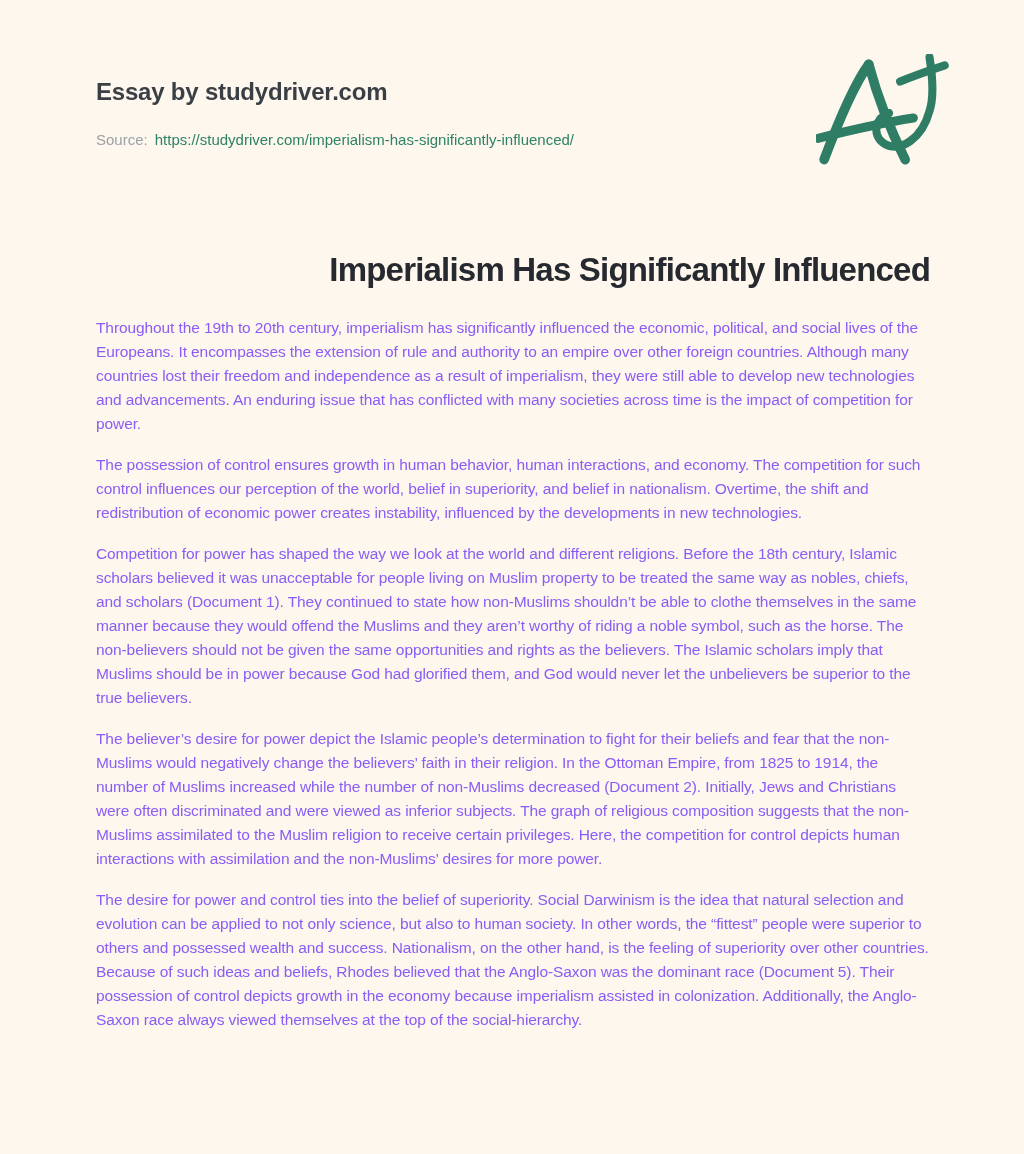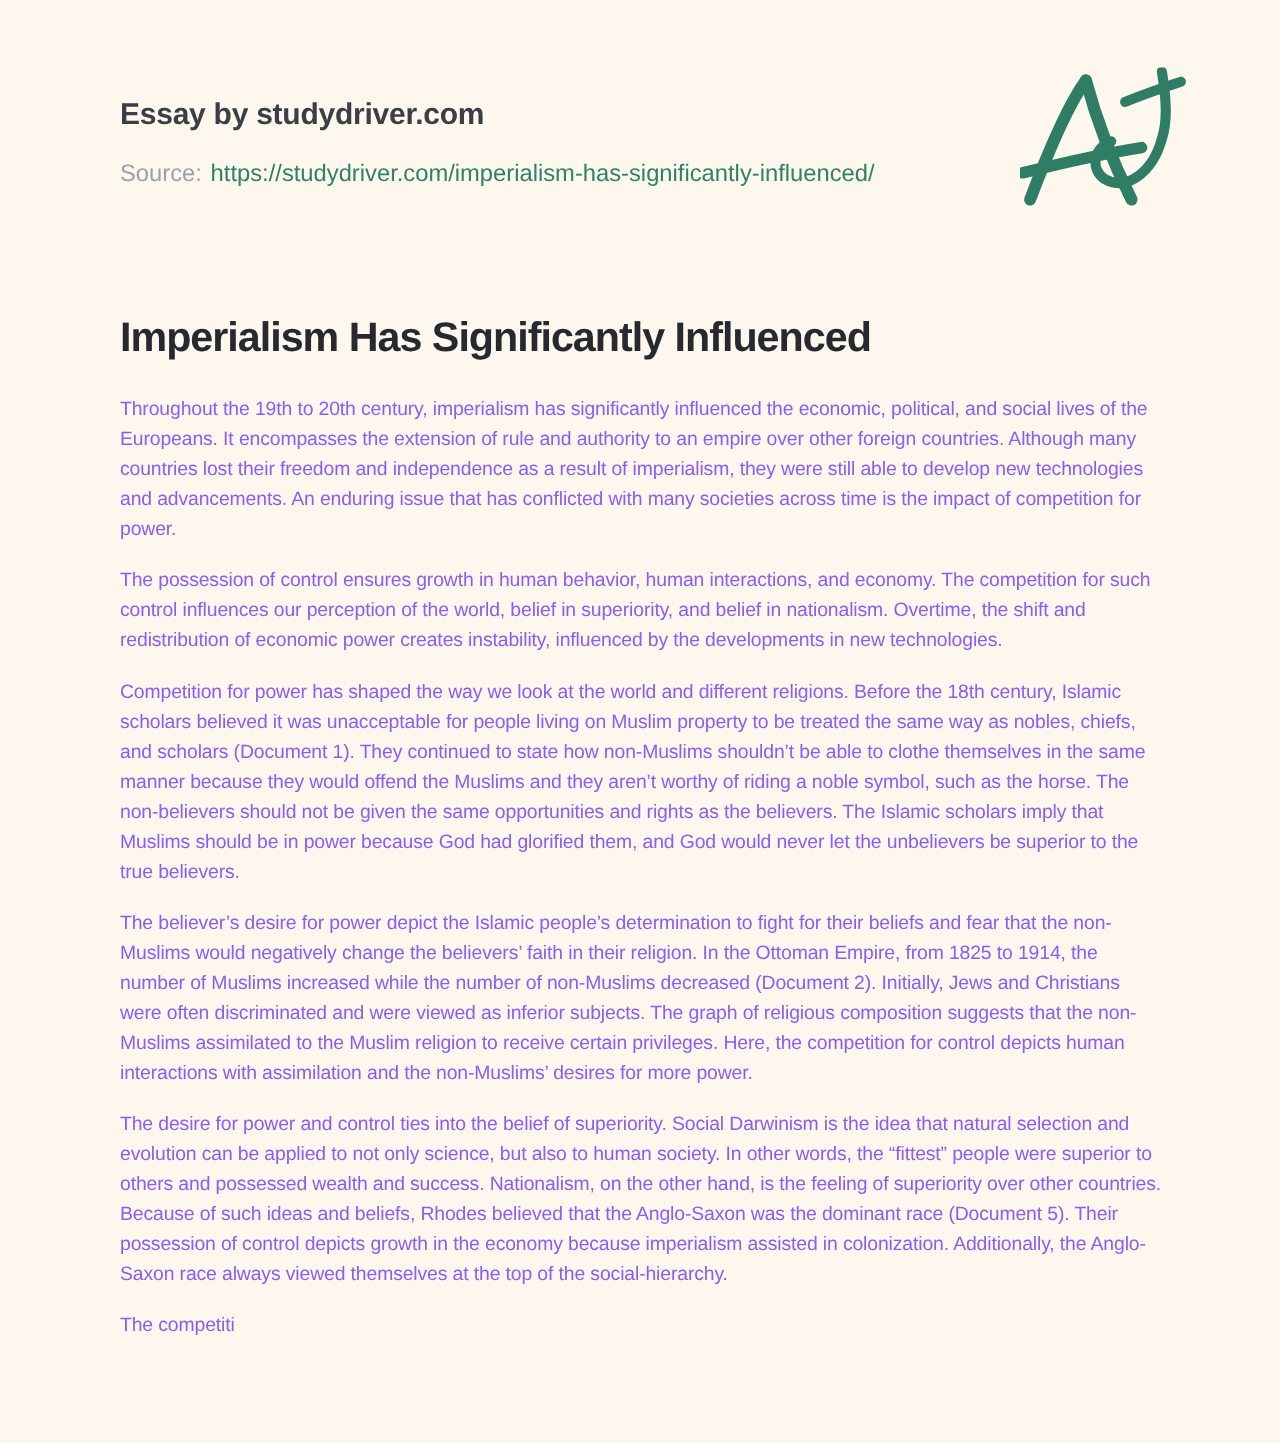--- a/index.html
+++ b/index.html
@@ -23,21 +23,21 @@
   }
   .byline {
     font-size: 24px;
     font-weight: 700;
     color: #3A3E45;
     letter-spacing: -0.2px;
     line-height: 28px;
   }
   .source {
     margin-top: 24px;
-    font-size: 19px;
+    font-size: 15px;
     line-height: 20px;
     white-space: nowrap;
   }
   .src-label {
     color: #9CA1A8;
     margin-right: 7px;
   }
   .src-link {
     color: #2F8268;
     text-decoration: none;
@@ -53,20 +53,21 @@
   main {
     padding: 0 94px 0 96px;
   }
   h1.title {
     margin: 100px 0 26px 0;
     font-size: 33px;
     line-height: 40px;
     font-weight: 700;
     color: #26292F;
     letter-spacing: -0.8px;
+    text-align: right;
   }
   p.essay-p {
     width: 836px;
     margin: 0 0 17px 0;
     font-size: 15.5px;
     line-height: 24px;
     color: #8b5cf6;
     letter-spacing: -0.1px;
   }
 </style>
@@ -100,16 +101,15 @@
   </header>
 
   <main>
     <h1 class="title">Imperialism Has Significantly Influenced</h1>
 
     <p class="essay-p">Throughout the 19th to 20th century, imperialism has significantly influenced the economic, political, and social lives of the Europeans. It encompasses the extension of rule and authority to an empire over other foreign countries. Although many countries lost their freedom and independence as a result of imperialism, they were still able to develop new technologies and advancements. An enduring issue that has conflicted with many societies across time is the impact of competition for power.</p>
     <p class="essay-p">The possession of control ensures growth in human behavior, human interactions, and economy. The competition for such control influences our perception of the world, belief in superiority, and belief in nationalism. Overtime, the shift and redistribution of economic power creates instability, influenced by the developments in new technologies.</p>
     <p class="essay-p">Competition for power has shaped the way we look at the world and different religions. Before the 18th century, Islamic scholars believed it was unacceptable for people living on Muslim property to be treated the same way as nobles, chiefs, and scholars (Document 1). They continued to state how non-Muslims shouldn’t be able to clothe themselves in the same manner because they would offend the Muslims and they aren’t worthy of riding a noble symbol, such as the horse. The non-believers should not be given the same opportunities and rights as the believers. The Islamic scholars imply that Muslims should be in power because God had glorified them, and God would never let the unbelievers be superior to the true believers.</p>
     <p class="essay-p">The believer’s desire for power depict the Islamic people’s determination to fight for their beliefs and fear that the non-Muslims would negatively change the believers’ faith in their religion. In the Ottoman Empire, from 1825 to 1914, the number of Muslims increased while the number of non-Muslims decreased (Document 2). Initially, Jews and Christians were often discriminated and were viewed as inferior subjects. The graph of religious composition suggests that the non-Muslims assimilated to the Muslim religion to receive certain privileges. Here, the competition for control depicts human interactions with assimilation and the non-Muslims’ desires for more power.</p>
     <p class="essay-p">The desire for power and control ties into the belief of superiority. Social Darwinism is the idea that natural selection and evolution can be applied to not only science, but also to human society. In other words, the “fittest” people were superior to others and possessed wealth and success. Nationalism, on the other hand, is the feeling of superiority over other countries. Because of such ideas and beliefs, Rhodes believed that the Anglo-Saxon was the dominant race (Document 5). Their possession of control depicts growth in the economy because imperialism assisted in colonization. Additionally, the Anglo-Saxon race always viewed themselves at the top of the social-hierarchy.</p>
-    <p class="essay-p">The competiti</p>
   </main>
 
 </div>
 
 </body></html>

